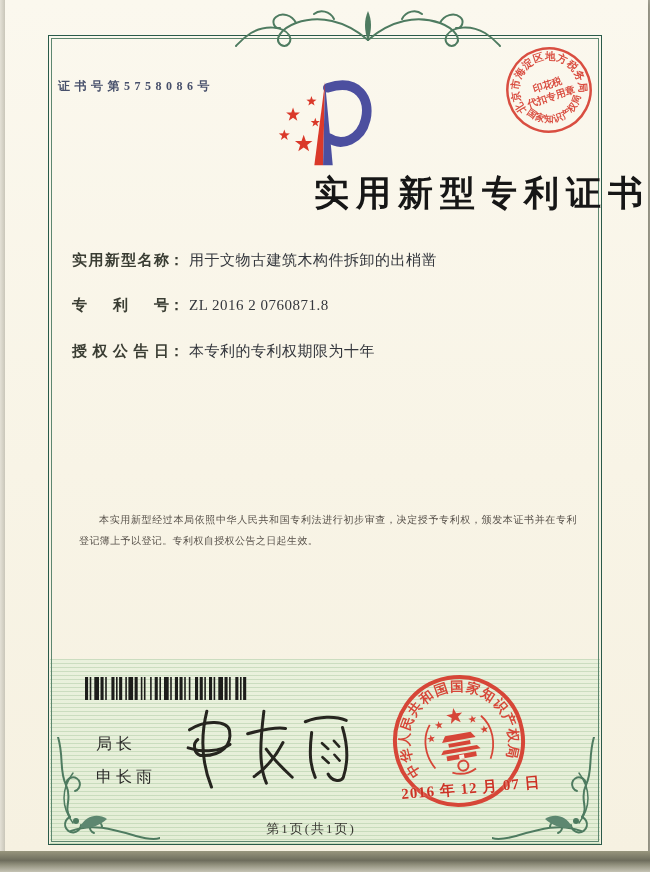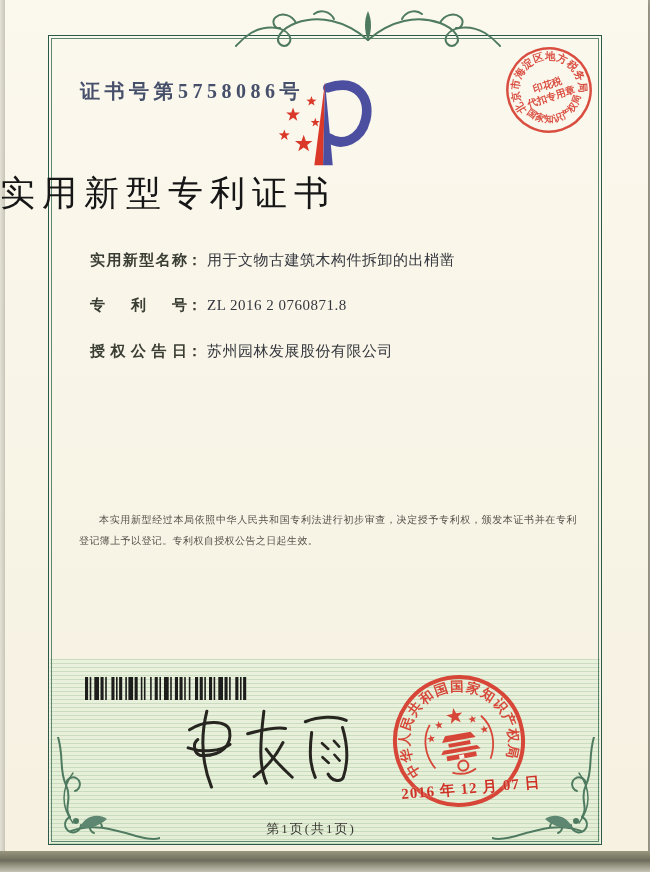--- a/index.html
+++ b/index.html
@@ -24,32 +24,32 @@
 
   
   .frame { position:absolute; left:48px; top:35px; width:554px; height:810px;
            border:1px solid #2a5b4a; }
   .frame-inner { position:absolute; inset:2px; border:1px solid #5d8770; }
 
   .orn { position:absolute; color:#4e7b60; }
   svg { display:block; }
 
   
-  .cert-no { position:absolute; left:80px; top:78px; font-size:20px; letter-spacing:4.5px;
+  .cert-no { position:absolute; left:58px; top:78px; font-size:12px; letter-spacing:4.5px;
              color:#47506b; font-weight:600; }
 
   
   .logo { position:absolute; left:270px; top:80px; }
 
   
-  .title { position:absolute; left:0; width:650px; top:170px; text-align:left;
-           font-size:35px; font-weight:400; letter-spacing:7px; color:#161616; }
-
-  
-  .fields { position:absolute; left:90px; top:250px; width:480px; font-size:15px; color:#34373d; }
+  .title { position:absolute; left:0; width:650px; top:170px; text-align:right;
+           font-size:35px; font-weight:700; letter-spacing:7px; color:#161616; }
+
+  
+  .fields { position:absolute; left:72px; top:250px; width:480px; font-size:15px; color:#34373d; }
   .frow { height:45.4px; line-height:20px; white-space:nowrap; }
   .flabel { display:inline-block; width:97px; text-align:justify; text-align-last:justify;
             font-weight:600; color:#3a3d33; }
   .fcolon { font-weight:600; color:#3a3d33; }
   .fvalue { margin-left:5px; letter-spacing:.5px; }
 
   
   .body-text { position:absolute; left:79px; top:509px; width:498px;
                font-size:10px; line-height:21px; letter-spacing:.4px;
                color:#57514a; text-align:justify; }
@@ -155,21 +155,21 @@
   <div class="title">实用新型专利证书</div>
 
   <div class="fields">
     <div class="frow">
       <span class="flabel">实用新型名称</span><span class="fcolon">：</span><span class="fvalue">用于文物古建筑木构件拆卸的出梢凿</span>
     </div>
     <div class="frow">
       <span class="flabel">专利号</span><span class="fcolon">：</span><span class="fvalue">ZL 2016 2 0760871.8</span>
     </div>
     <div class="frow">
-      <span class="flabel">授权公告日</span><span class="fcolon">：</span><span class="fvalue">苏州园林发展股份有限公司</span>
+      <span class="flabel">授权公告日</span><span class="fcolon">：</span><span class="fvalue">本专利的专利权期限为十年</span>
     </div>
   </div>
 
   <div class="body-text">
     <p>本实用新型经过本局依照中华人民共和国专利法进行初步审查，决定授予专利权，颁发本证书并在专利登记簿上予以登记。专利权自授权公告之日起生效。</p>
   </div>
 
   <div class="barcode-wrap">
     <svg width="167" height="23" viewBox="0 0 167 23">
       <g fill="#1d1d1b">
@@ -203,20 +203,24 @@
           <rect x="133.3" y="0" width="4.7" height="23"></rect>
           <rect x="139.5" y="0" width="3.1" height="23"></rect>
           <rect x="144.1" y="0" width="1.6" height="23"></rect>
           <rect x="150.3" y="0" width="3.1" height="23"></rect>
           <rect x="155.0" y="0" width="1.6" height="23"></rect>
           <rect x="158.1" y="0" width="3.1" height="23"></rect>
         </g>
     </svg>
   </div>
 
+  <div class="official">
+    <div>局长</div>
+    <div>申长雨</div>
+  </div>
 
   <div class="signature">
     <svg width="200" height="100" viewBox="0 0 200 100">
       <g stroke="#26251f" stroke-width="3" fill="none" stroke-linecap="round" stroke-linejoin="round">
         <path d="M38,16 C30,44 32,70 40,92"></path>
         <path d="M20,34 C36,24 58,26 60,36 C62,50 52,62 30,60 C24,58 22,48 28,44"></path>
         <path d="M18,52 C34,58 50,56 60,50"></path>
         <path d="M95,18 C90,50 88,72 95,90"></path>
         <path d="M78,40 C95,36 108,34 116,36"></path>
         <path d="M113,50 C104,66 94,76 83,83"></path>

